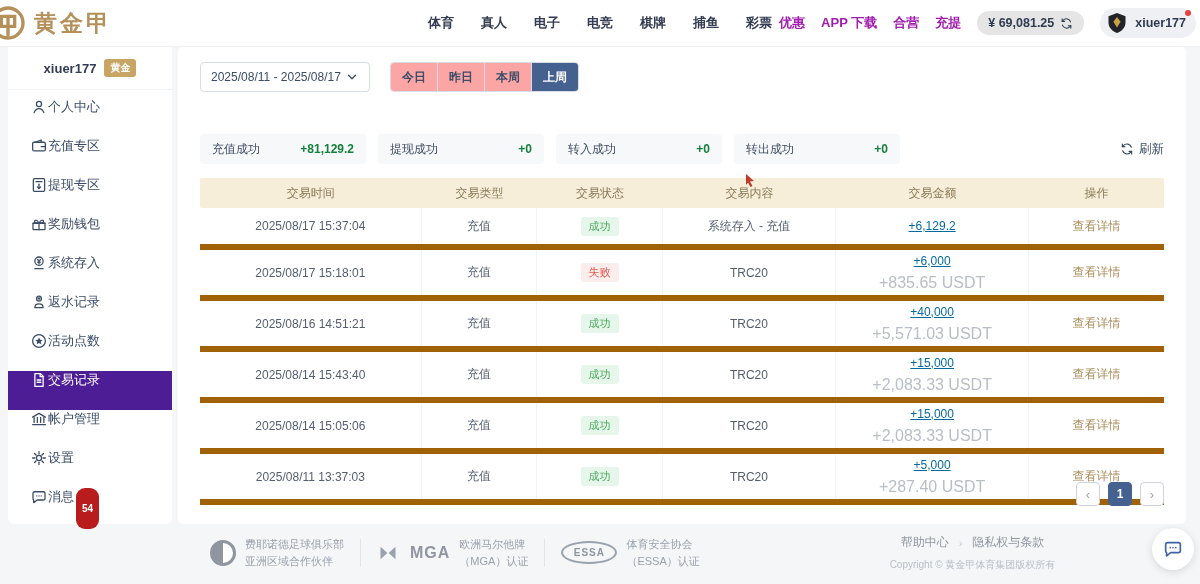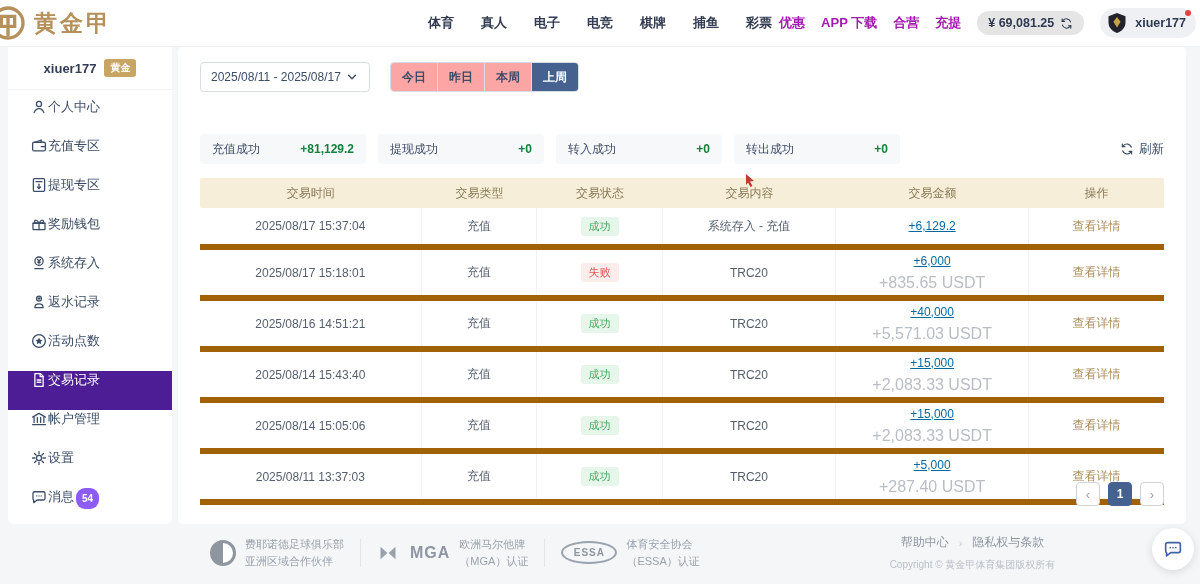--- a/index.html
+++ b/index.html
@@ -33,22 +33,22 @@
   .side-user{display:flex;align-items:center;justify-content:center;gap:8px;padding:13px 0 12px 0;
     border-bottom:1px solid #f2f3f5;}
   .side-username{font-size:13px;font-weight:bold;color:#333c52;}
   .level-badge{background:#c8a563;color:#fff;font-size:10px;padding:2px 6px;border-radius:3px;font-weight:bold;}
   .side-menu{padding-top:8px;}
   .side-item{height:39px;display:flex;align-items:flex-start;padding-left:22px;
     font-size:13px;color:#3b4c66;cursor:pointer;}
   .side-item .icon{color:#3b4c66;}
   .side-item.selected{background:#4c1d95;color:#fff;}
   .side-item.selected .icon{color:#fff;}
-  .side-badge{background:#8b5cf6;color:#fff;font-size:10px;font-weight:bold;border-radius:9px;
-    padding:5px 6px;margin-left:2px;}
+  .side-badge{background:#b91c1c;color:#fff;font-size:10px;font-weight:bold;border-radius:9px;
+    padding:15px 6px;margin-left:2px;}
   
   .main-card{position:absolute;left:178px;top:46px;width:1008px;height:478px;background:#fff;border-radius:6px;}
   .date-box{position:absolute;left:22px;top:16px;width:170px;height:30px;border:1px solid #d8dce4;
     border-radius:4px;display:flex;align-items:center;justify-content:space-between;padding:0 10px;
     font-size:12px;color:#3b4c66;cursor:pointer;box-sizing:border-box;}
   .date-box .icon{width:14px;height:14px;color:#3b4c66;}
   .tabs{position:absolute;left:212px;top:16px;height:30px;display:flex;border:1px solid #d8dce4;
     border-radius:4px;overflow:hidden;box-sizing:border-box;}
   .tab{width:46px;display:flex;align-items:center;justify-content:center;font-size:12px;font-weight:bold;
     color:#3b4c66;border-right:1px solid #d8dce4;cursor:pointer;background:#fca5a5;}

